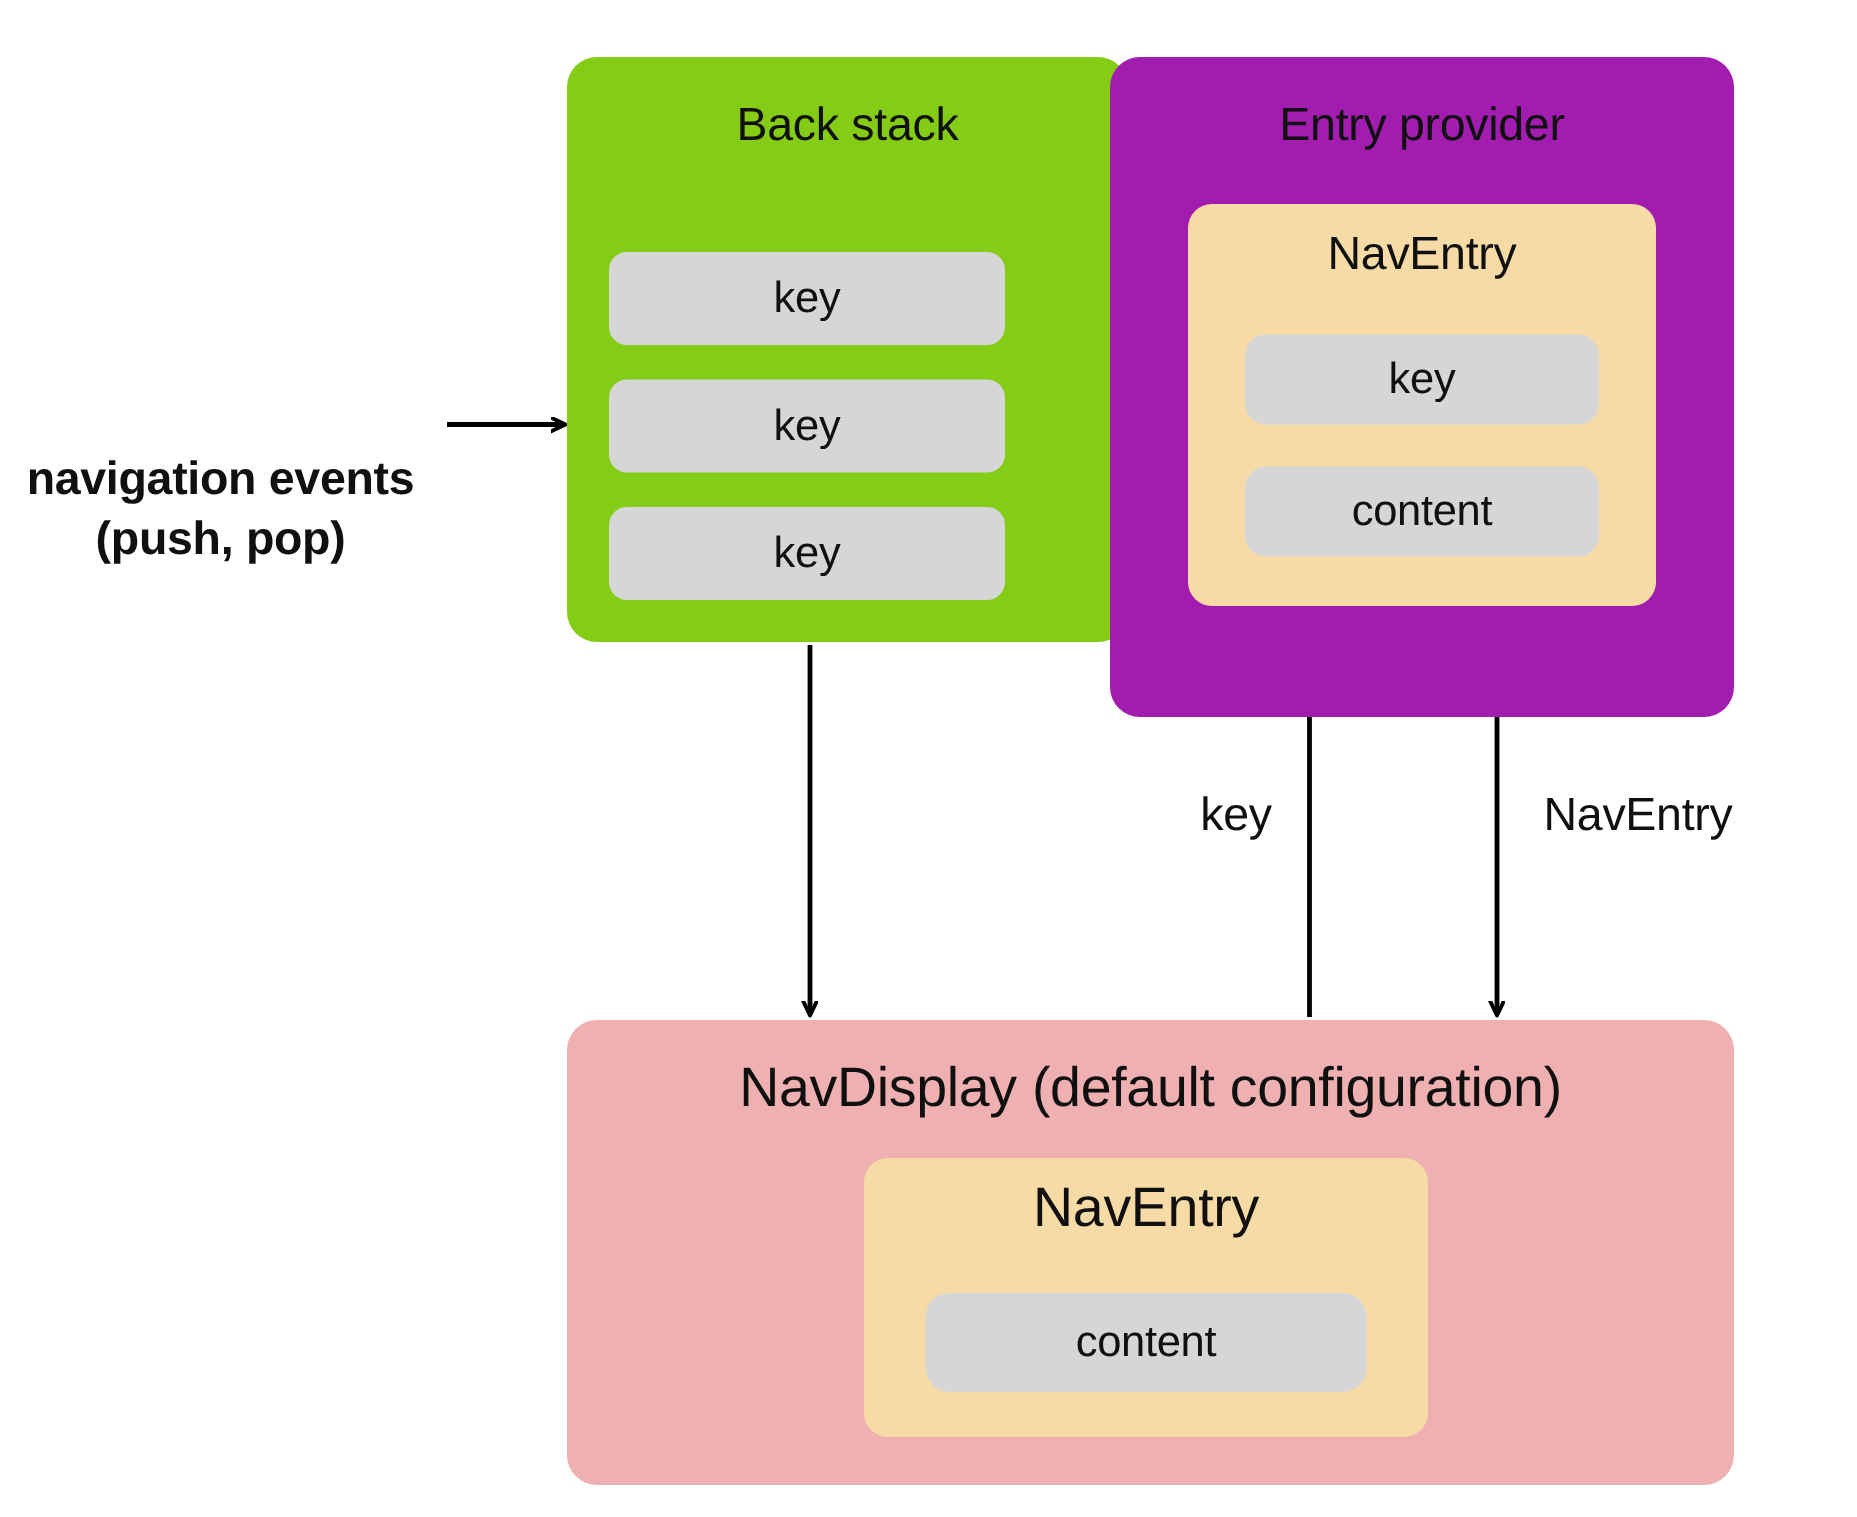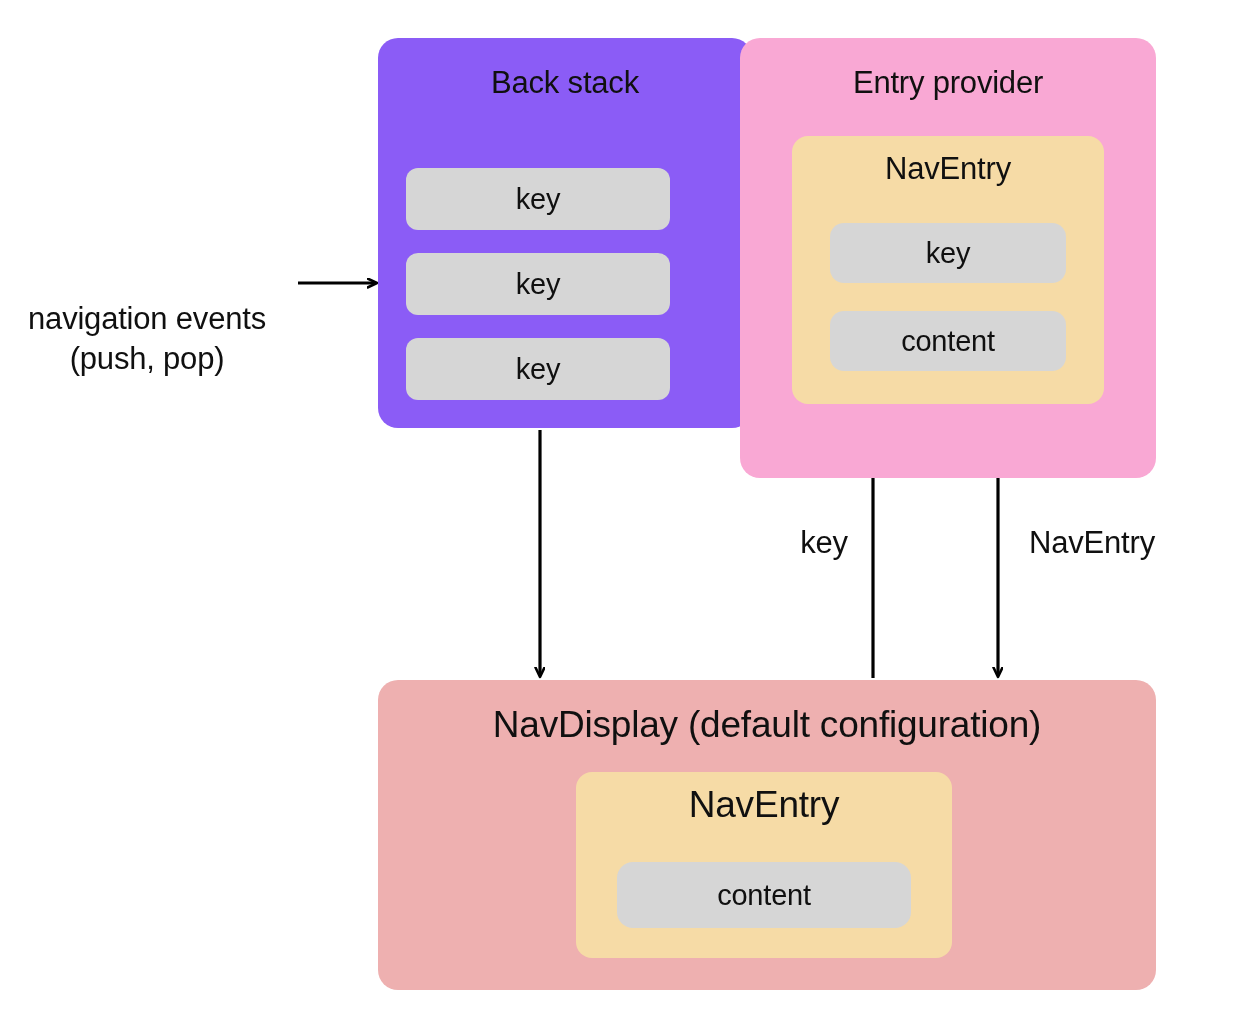--- a/index.html
+++ b/index.html
@@ -40,21 +40,21 @@
     letter-spacing: -0.2px;
     color: #101010;
   }
 
   
   #back-stack {
     left: 378px;
     top: 38px;
     width: 374px;
     height: 390px;
-    background: #8b5cf6;
+    background: #84cc16;
   }
   #back-stack .box-title { top: 26px; }
 
   .chip {
     position: absolute;
     box-sizing: border-box;
     background: #D6D6D6;
     border-radius: 12px;
     display: flex;
     align-items: center;
@@ -68,21 +68,21 @@
   #bs-chip-0 { top: 130px; }
   #bs-chip-1 { top: 215px; }
   #bs-chip-2 { top: 300px; }
 
   
   #entry-provider {
     left: 740px;
     top: 38px;
     width: 416px;
     height: 440px;
-    background: #f9a8d4;
+    background: #a21caf;
   }
   #entry-provider .box-title { top: 26px; }
 
   #ep-naventry {
     left: 52px;
     top: 98px;
     width: 312px;
     height: 268px;
     background: #F6DBA6;
     border-radius: 16px;
@@ -128,20 +128,21 @@
     line-height: 40px;
     letter-spacing: -0.2px;
     color: #101010;
     white-space: pre;
   }
   #nav-events-label {
     left: 8px;
     top: 219px;
     width: 278px;
     text-align: center;
+    font-weight: bold;
   }
   #edge-label-key {
     left: 784px;
     top: 523px;
     width: 80px;
     text-align: center;
   }
   #edge-label-naventry {
     left: 1012px;
     top: 523px;

